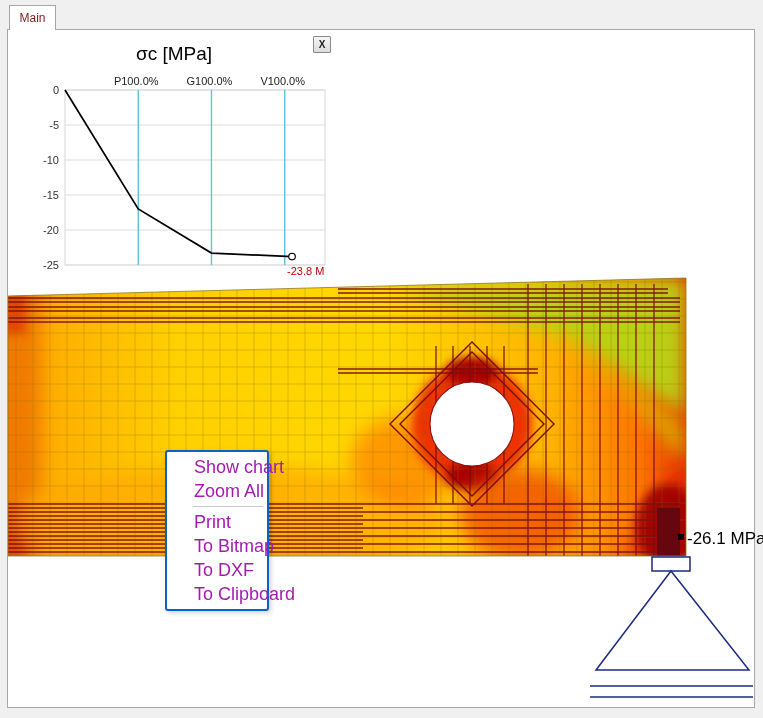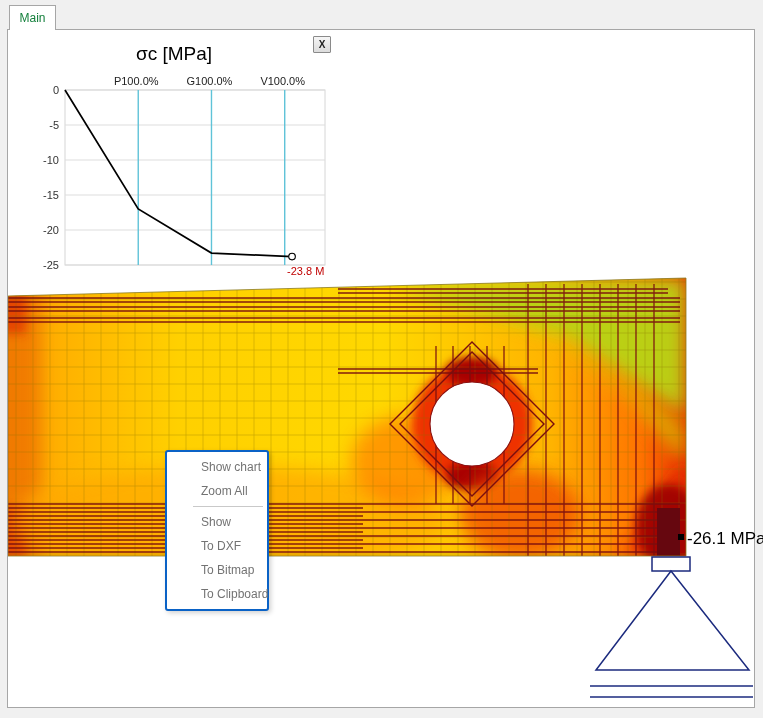--- a/index.html
+++ b/index.html
@@ -10,21 +10,21 @@
     font-family:"Liberation Sans",sans-serif;
     overflow:hidden;
   }
   .window-content{
     position:absolute;left:7px;top:29px;width:748px;height:679px;
     background:#ffffff;border:1px solid #a6a6a6;
   }
   .tab{
     position:absolute;left:9px;top:5px;width:47px;height:25px;
     background:#ffffff;border:1px solid #a6a6a6;border-bottom:none;
-    z-index:5;font-size:12px;color:#15803d;
+    z-index:5;font-size:12px;color:#7f1d1d;
     display:flex;align-items:center;justify-content:center;
     cursor:default;
   }
   .chart-title{
     position:absolute;left:118px;top:43px;width:112px;
     text-align:center;font-size:19px;color:#000;z-index:3;
   }
   .chart-close{
     position:absolute;left:313px;top:36px;width:18px;height:17px;
     background:linear-gradient(#f6f6f6,#dcdcdc);
@@ -43,22 +43,22 @@
   .peak-label{
     position:absolute;left:687px;top:529px;font-size:17px;color:#000;z-index:3;
     white-space:nowrap;
   }
   .context-menu{
     position:absolute;left:165px;top:450px;width:104px;
     background:#ffffff;border:2px solid #0a62c6;border-radius:3px;
     padding:3px 0;z-index:10;box-shadow:2px 2px 5px rgba(0,0,0,0.18);
   }
   .menu-item{
-    height:24px;line-height:24px;padding-left:34px;
-    font-size:12px;color:#737373;cursor:pointer;white-space:nowrap;
+    height:24px;line-height:24px;padding-left:27px;
+    font-size:18px;color:#a21caf;cursor:pointer;white-space:nowrap;
   }
   .menu-sep{
     height:1px;background:#c9c9c9;margin:3px 4px 3px 26px;
   }
 </style>
 </head>
 <body>
 
 <div class="window-content"></div>
 
@@ -242,17 +242,17 @@
   <rect x="64" y="3" width="38" height="14"></rect>
   <polygon points="83,17 8,116 161,116"></polygon>
   <line x1="2" y1="132" x2="165" y2="132"></line>
   <line x1="2" y1="143" x2="165" y2="143"></line>
 </svg>
 
 <div class="context-menu">
   <div class="menu-item">Show chart</div>
   <div class="menu-item">Zoom All</div>
   <div class="menu-sep"></div>
-  <div class="menu-item">Show</div>
+  <div class="menu-item">Print</div>
+  <div class="menu-item">To Bitmap</div>
   <div class="menu-item">To DXF</div>
-  <div class="menu-item">To Bitmap</div>
   <div class="menu-item">To Clipboard</div>
 </div>
 
 </body></html>

